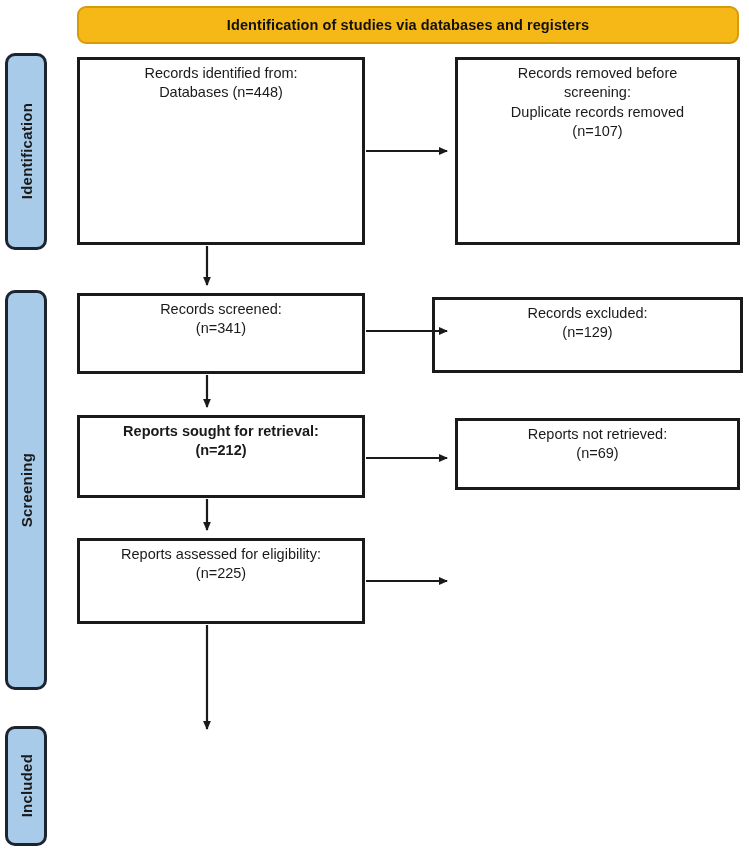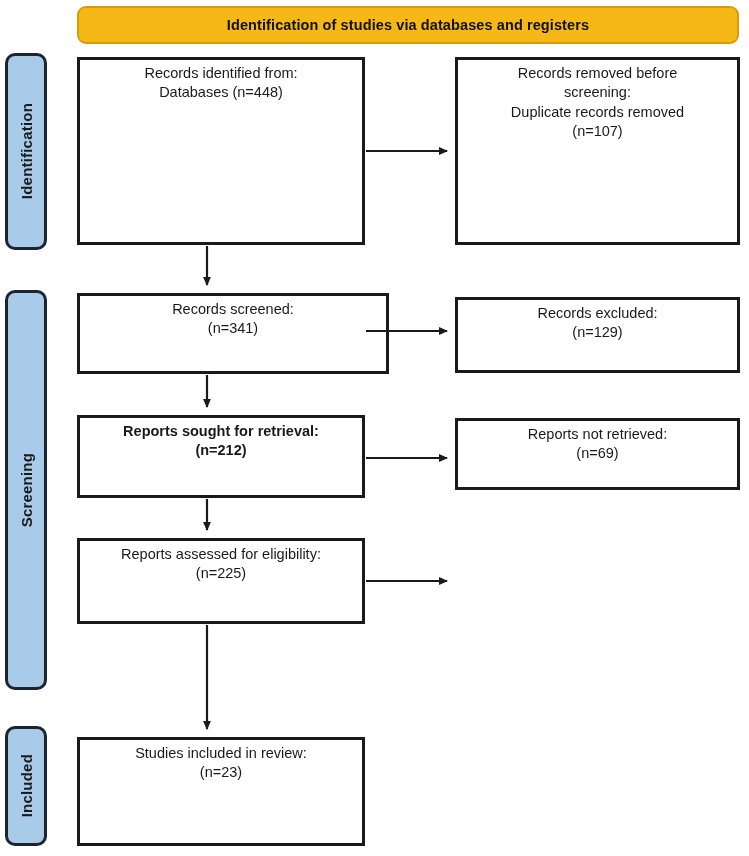--- a/index.html
+++ b/index.html
@@ -82,22 +82,22 @@
   .box-text {
     font-size: 14.5px;
     line-height: 1.33;
     color: #1a1a1a;
     text-align: center;
     white-space: pre-line;
   }
 
   #box-identified      { left: 77px;  top: 57px;  width: 288px; height: 188px; }
   #box-removed         { left: 455px; top: 57px;  width: 285px; height: 188px; }
-  #box-screened        { left: 77px;  top: 293px; width: 312px; height: 81px;  }
-  #box-excluded        { left: 455px; top: 297px; width: 285px; height: 76px;  }
+  #box-screened        { left: 77px;  top: 293px; width: 288px; height: 81px;  }
+  #box-excluded        { left: 432px; top: 297px; width: 311px; height: 76px;  }
   #box-sought          { left: 77px;  top: 415px; width: 288px; height: 83px; font-weight: bold;  }
   #box-notretrieved    { left: 455px; top: 418px; width: 285px; height: 72px;  }
   #box-assessed        { left: 77px;  top: 538px; width: 288px; height: 86px;  }
   #box-reportsexcluded { left: 455px; top: 540px; width: 285px; height: 101px; }
   #box-included        { left: 77px;  top: 737px; width: 288px; height: 109px; }
 
   
   .conn {
     position: absolute;
     pointer-events: none;
@@ -158,24 +158,20 @@
     <span class="box-text">Reports not retrieved:
 (n=69)</span>
   </div>
 
   <div class="box" id="box-assessed">
     <span class="box-text">Reports assessed for eligibility:
 (n=225)</span>
   </div>
 
 
-  <div class="box" id="box-included">
-    <span class="box-text">Studies included in review:
-(n=23)</span>
-  </div>
 
   <svg class="conn" width="749" height="856" style="left:0;top:0;">
     <defs>
       <marker id="ah" markerWidth="9" markerHeight="9" refX="8" refY="4.5" orient="auto" markerUnits="userSpaceOnUse">
         <polygon points="0,0.6 9,4.5 0,8.4" fill="#1a1a1a"></polygon>
       </marker>
     </defs>
 
     <g>
       <line x1="366" y1="151" x2="447" y2="151" stroke="#1a1a1a" stroke-width="2.2" marker-end="url(#ah)"></line>

